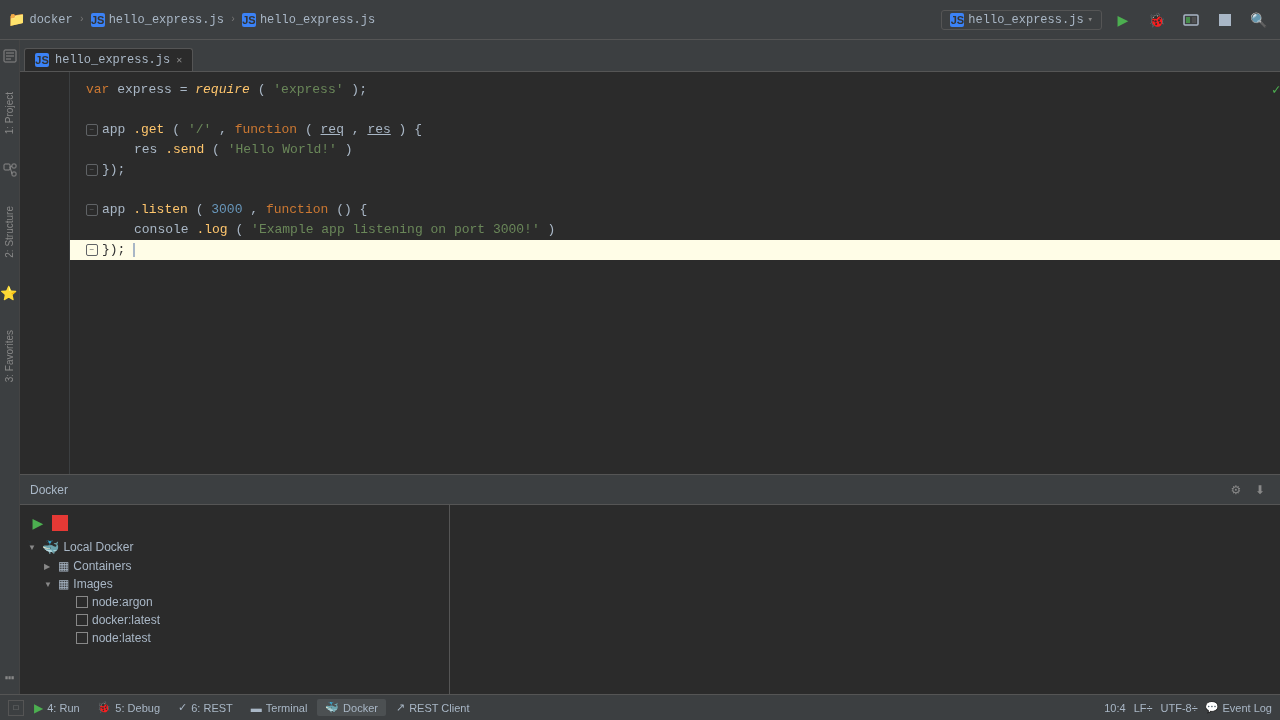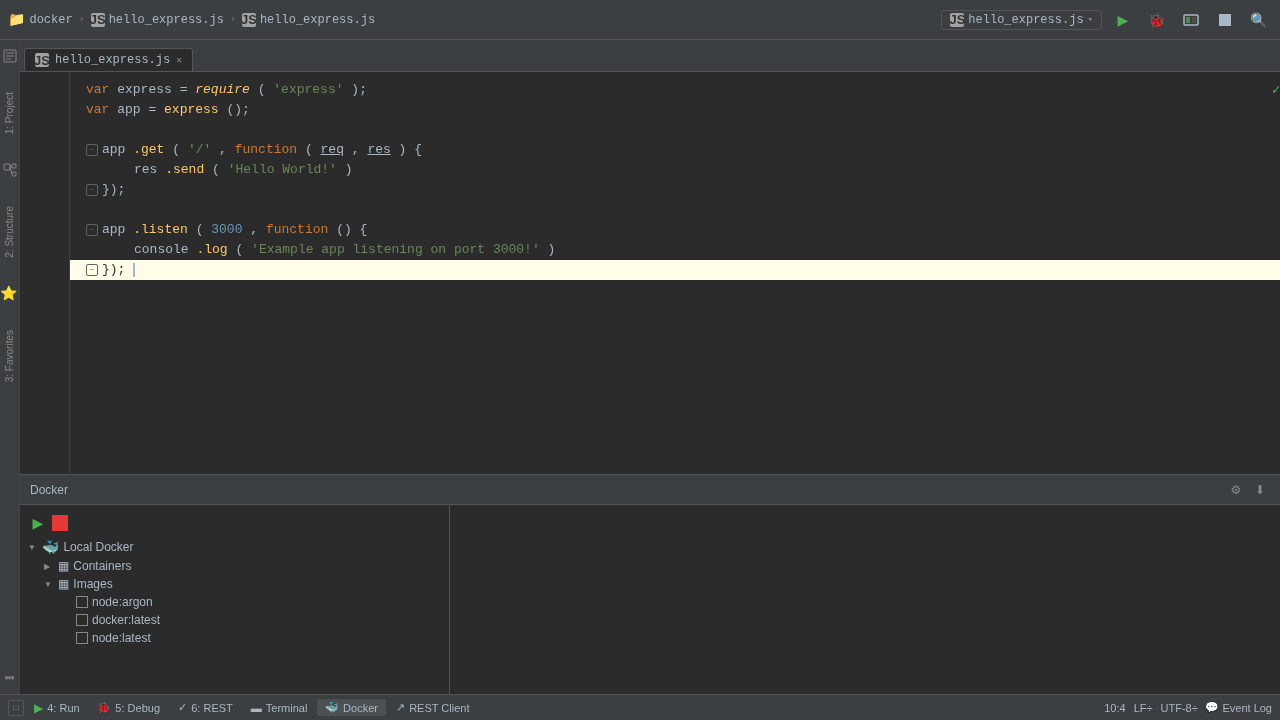--- a/index.html
+++ b/index.html
@@ -28,26 +28,26 @@
       font-size: 12px;
       color: #a9b7c6;
     }
     .breadcrumb-separator {
       color: #777;
       font-size: 10px;
     }
     .folder-icon { color: #d4b84a; font-size: 14px; }
     .js-icon {
       width: 14px; height: 14px;
-      background: #a3a3a3;
+      background: #3b82f6;
       border-radius: 2px;
       display: inline-flex;
       align-items: center;
       justify-content: center;
-      font-size: 13px;
+      font-size: 11px;
       font-weight: bold;
       color: #333;
       font-family: sans-serif;
     }
     .top-bar-right {
       display: flex;
       align-items: center;
       gap: 8px;
     }
     .file-selector {
@@ -492,29 +492,20 @@
             <span class="kw-var">var</span>
             <span class="var-name"> express </span>
             <span class="punct">= </span>
             <span class="require-fn">require</span>
             <span class="punct">(</span>
             <span class="string">'express'</span>
             <span class="punct">);</span>
           </span>
         </div>
 
-        <div class="code-line">
-          <span class="code-text">
-            <span class="kw-var">var</span>
-            <span class="var-name"> app </span>
-            <span class="punct">= </span>
-            <span class="fn-call">express</span>
-            <span class="punct">();</span>
-          </span>
-        </div>
 
         <div class="code-line" style="height:20px;">&nbsp;</div>
 
         <div class="code-line">
           <span class="fold-marker">−</span>
           <span class="code-text">
             <span class="obj">app</span>
             <span class="method">.get</span>
             <span class="punct">(</span>
             <span class="string">'/'</span>

